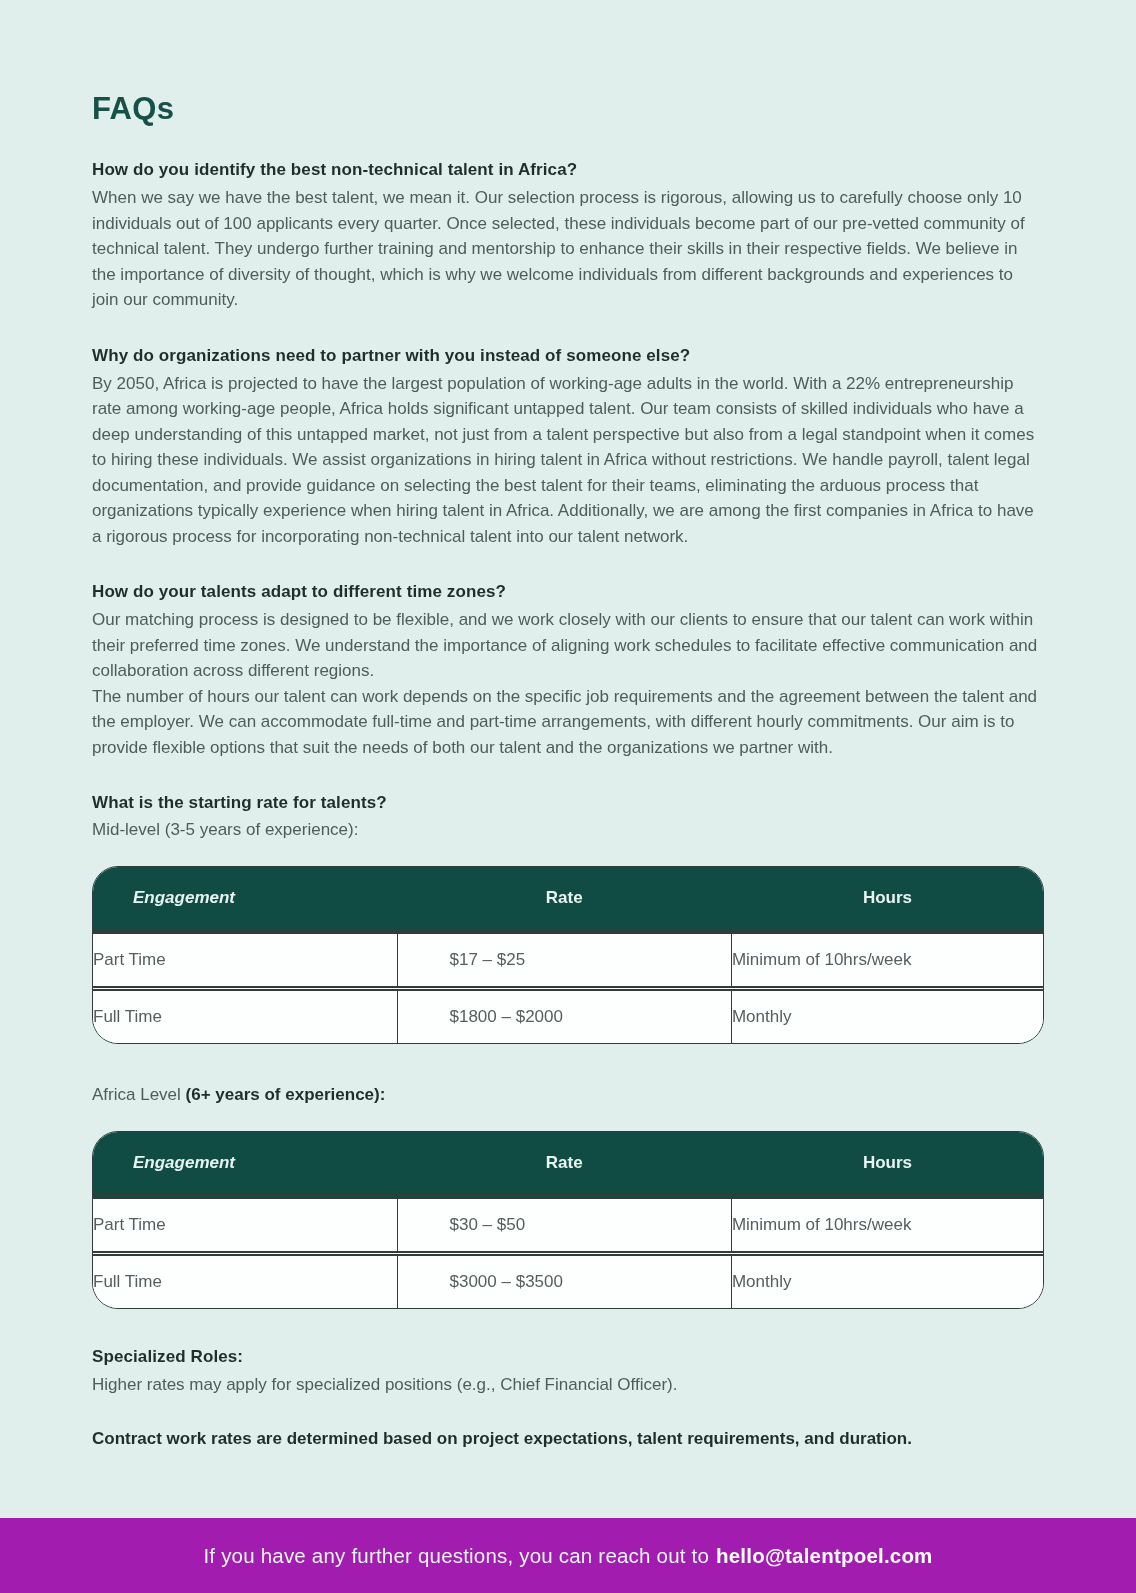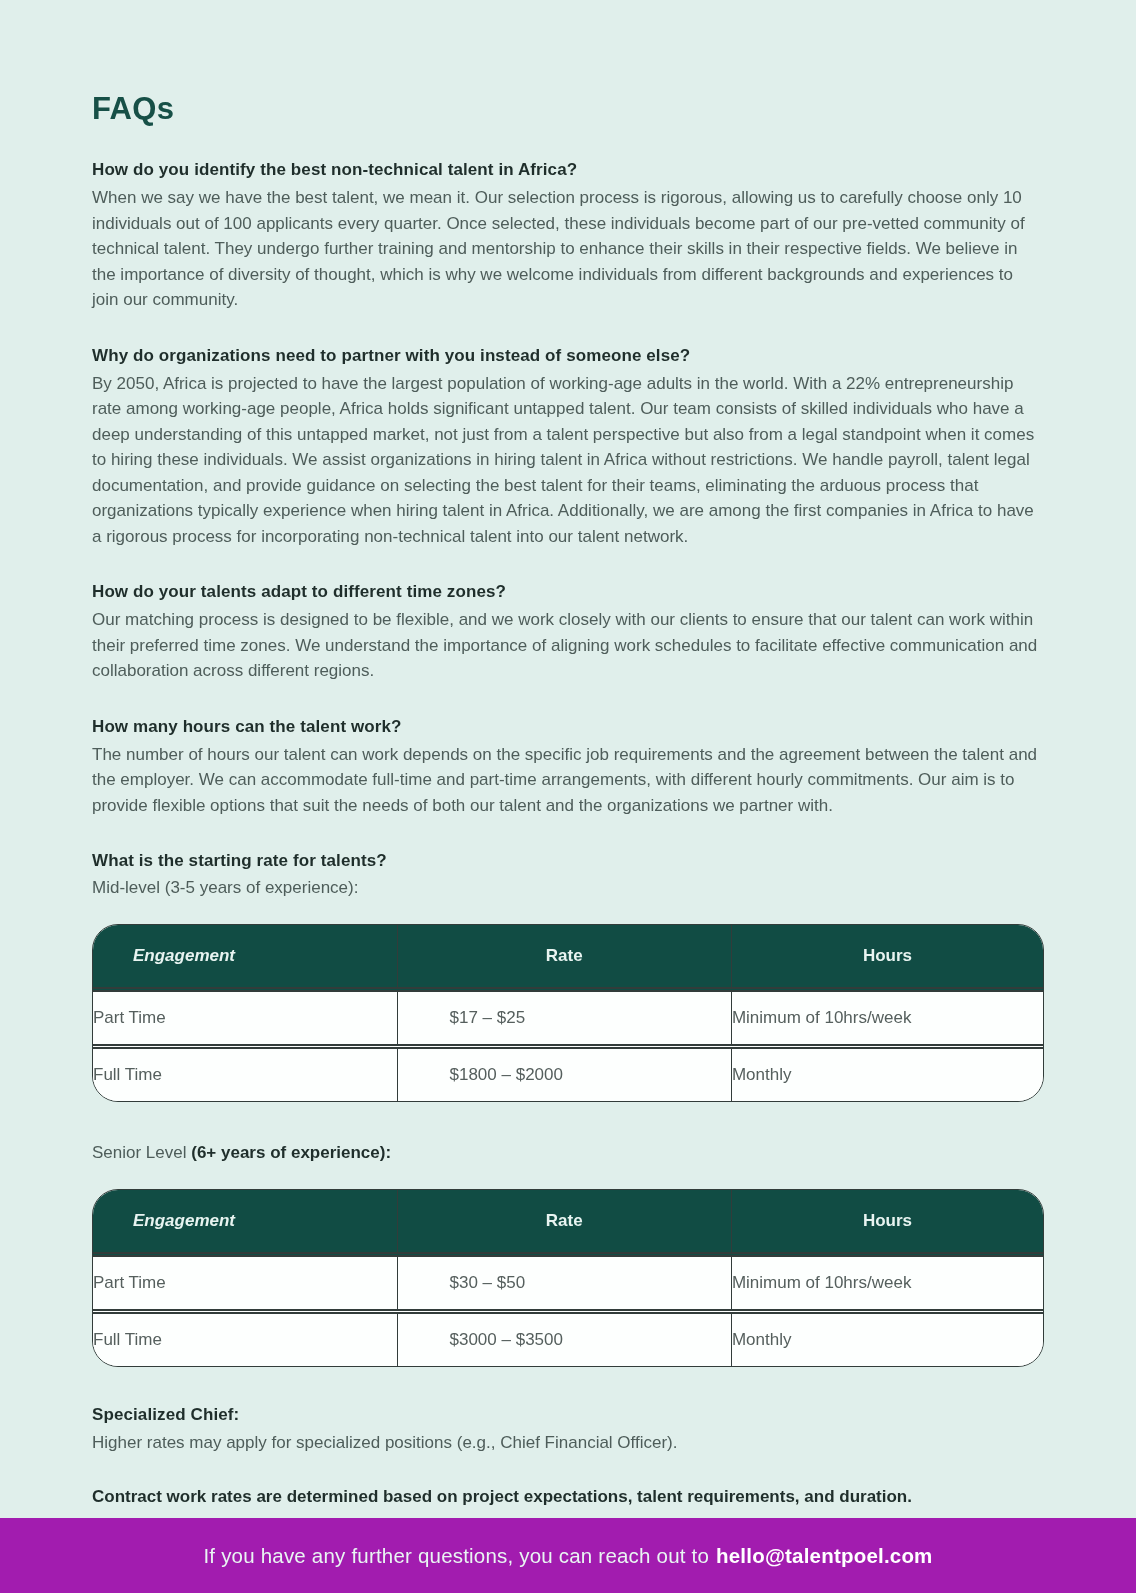--- a/index.html
+++ b/index.html
@@ -79,21 +79,20 @@
       <h2 class="question">Why do organizations need to partner with you instead of someone else?</h2>
       <p class="answer">By 2050, Africa is projected to have the largest population of working-age adults in the world. With a 22% entrepreneurship rate among working-age people, Africa holds significant untapped talent. Our team consists of skilled individuals who have a deep understanding of this untapped market, not just from a talent perspective but also from a legal standpoint when it comes to hiring these individuals. We assist organizations in hiring talent in Africa without restrictions. We handle payroll, talent legal documentation, and provide guidance on selecting the best talent for their teams, eliminating the arduous process that organizations typically experience when hiring talent in Africa. Additionally, we are among the first companies in Africa to have a rigorous process for incorporating non-technical talent into our talent network.</p>
     </section>
 
     <section>
       <h2 class="question">How do your talents adapt to different time zones?</h2>
       <p class="answer">Our matching process is designed to be flexible, and we work closely with our clients to ensure that our talent can work within their preferred time zones. We understand the importance of aligning work schedules to facilitate effective communication and collaboration across different regions.</p>
     </section>
 
     <section>
-      <h2 class="question">How many hours can the talent work?</h2>
       <p class="answer">The number of hours our talent can work depends on the specific job requirements and the agreement between the talent and the employer. We can accommodate full-time and part-time arrangements, with different hourly commitments. Our aim is to provide flexible options that suit the needs of both our talent and the organizations we partner with.</p>
     </section>
 
     <section>
       <h2 class="question">What is the starting rate for talents?</h2>
       <p class="table-label">Mid-level (3-5 years of experience):</p>
 
       <div class="table-wrap">
         <table>
           <colgroup>
@@ -117,21 +116,21 @@
             <tr>
               <td class="cell-engagement">Full Time</td>
               <td class="cell-rate">$1800 – $2000</td>
               <td class="cell-hours">Monthly</td>
             </tr>
           </tbody>
         </table>
       </div>
 
       <p class="table-label senior-label">
-        <span>Senior Level </span><span class="bold-part">(6+ years of experience):</span>
+        <span>Africa Level </span><span class="bold-part">(6+ years of experience):</span>
       </p>
 
       <div class="table-wrap">
         <table>
           <colgroup>
               <col class="c1">
               <col class="c2">
               <col class="c3">
             </colgroup>
           <thead>
@@ -151,21 +150,21 @@
               <td class="cell-engagement">Full Time</td>
               <td class="cell-rate">$3000 – $3500</td>
               <td class="cell-hours">Monthly</td>
             </tr>
           </tbody>
         </table>
       </div>
     </section>
 
     <section>
-      <h2 class="question spec-heading">Specialized Chief:</h2>
+      <h2 class="question spec-heading">Specialized Roles:</h2>
       <p class="answer">Higher rates may apply for specialized positions (e.g., Chief Financial Officer).</p>
     </section>
 
     <p class="contract">Contract work rates are determined based on project expectations, talent requirements, and duration.</p>
   </div>
 
   <footer class="footer">
     <span>If you have any further questions, you can reach out to</span>
     <a href="#" class="email">hello@talentpoel.com</a>
   </footer>

